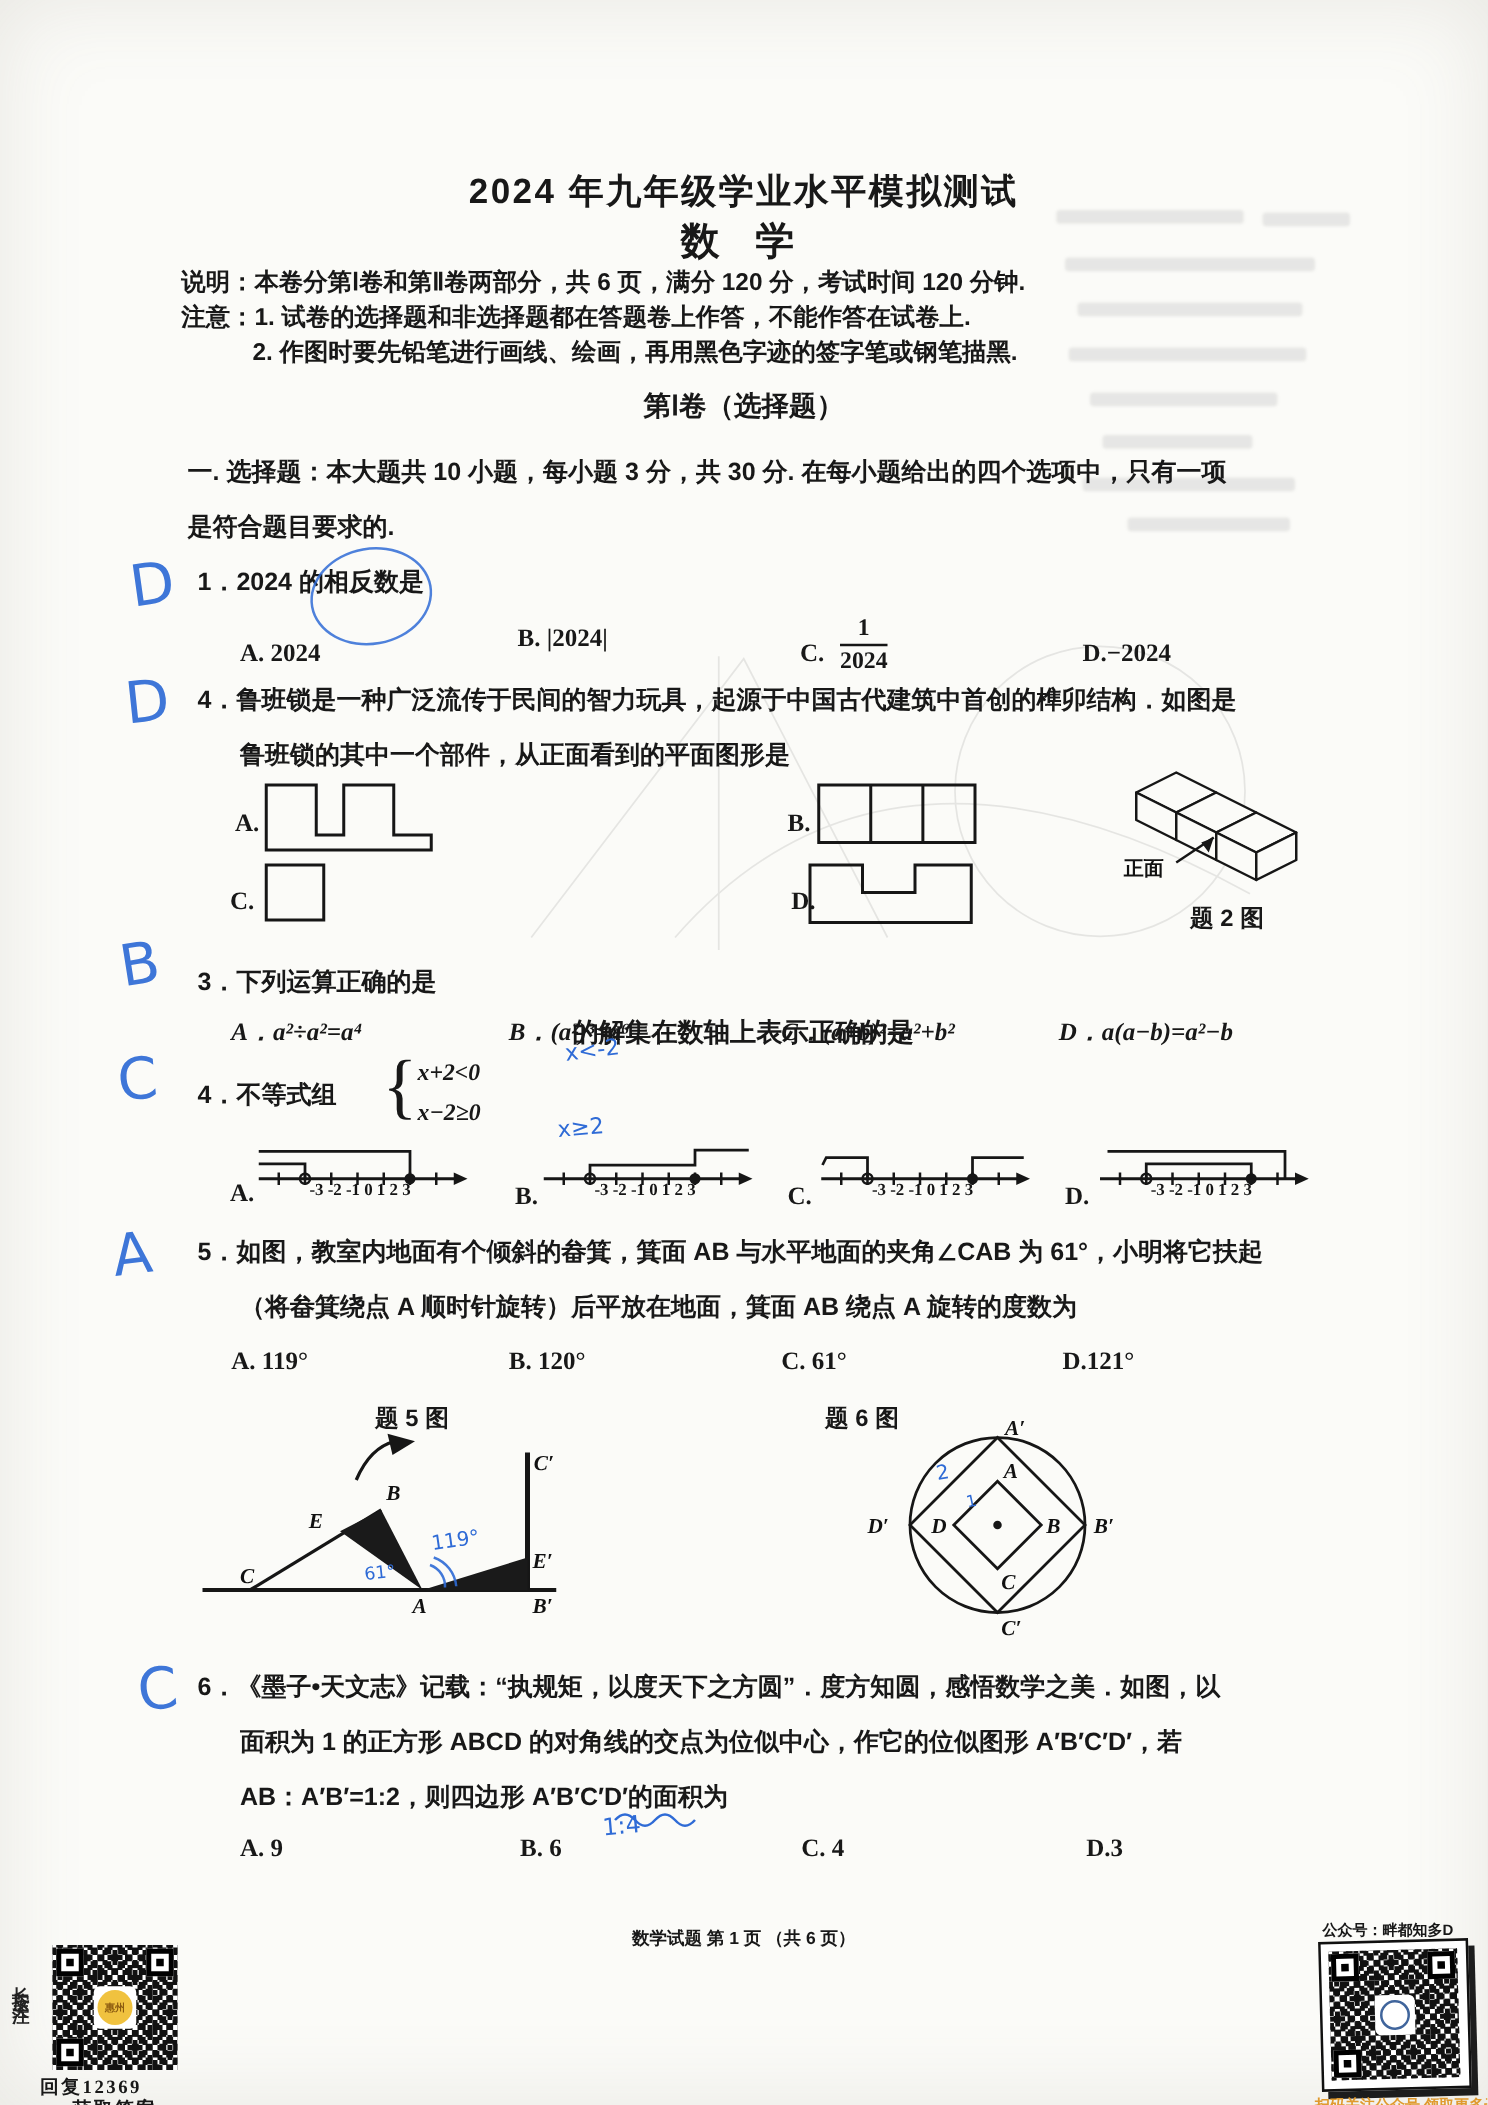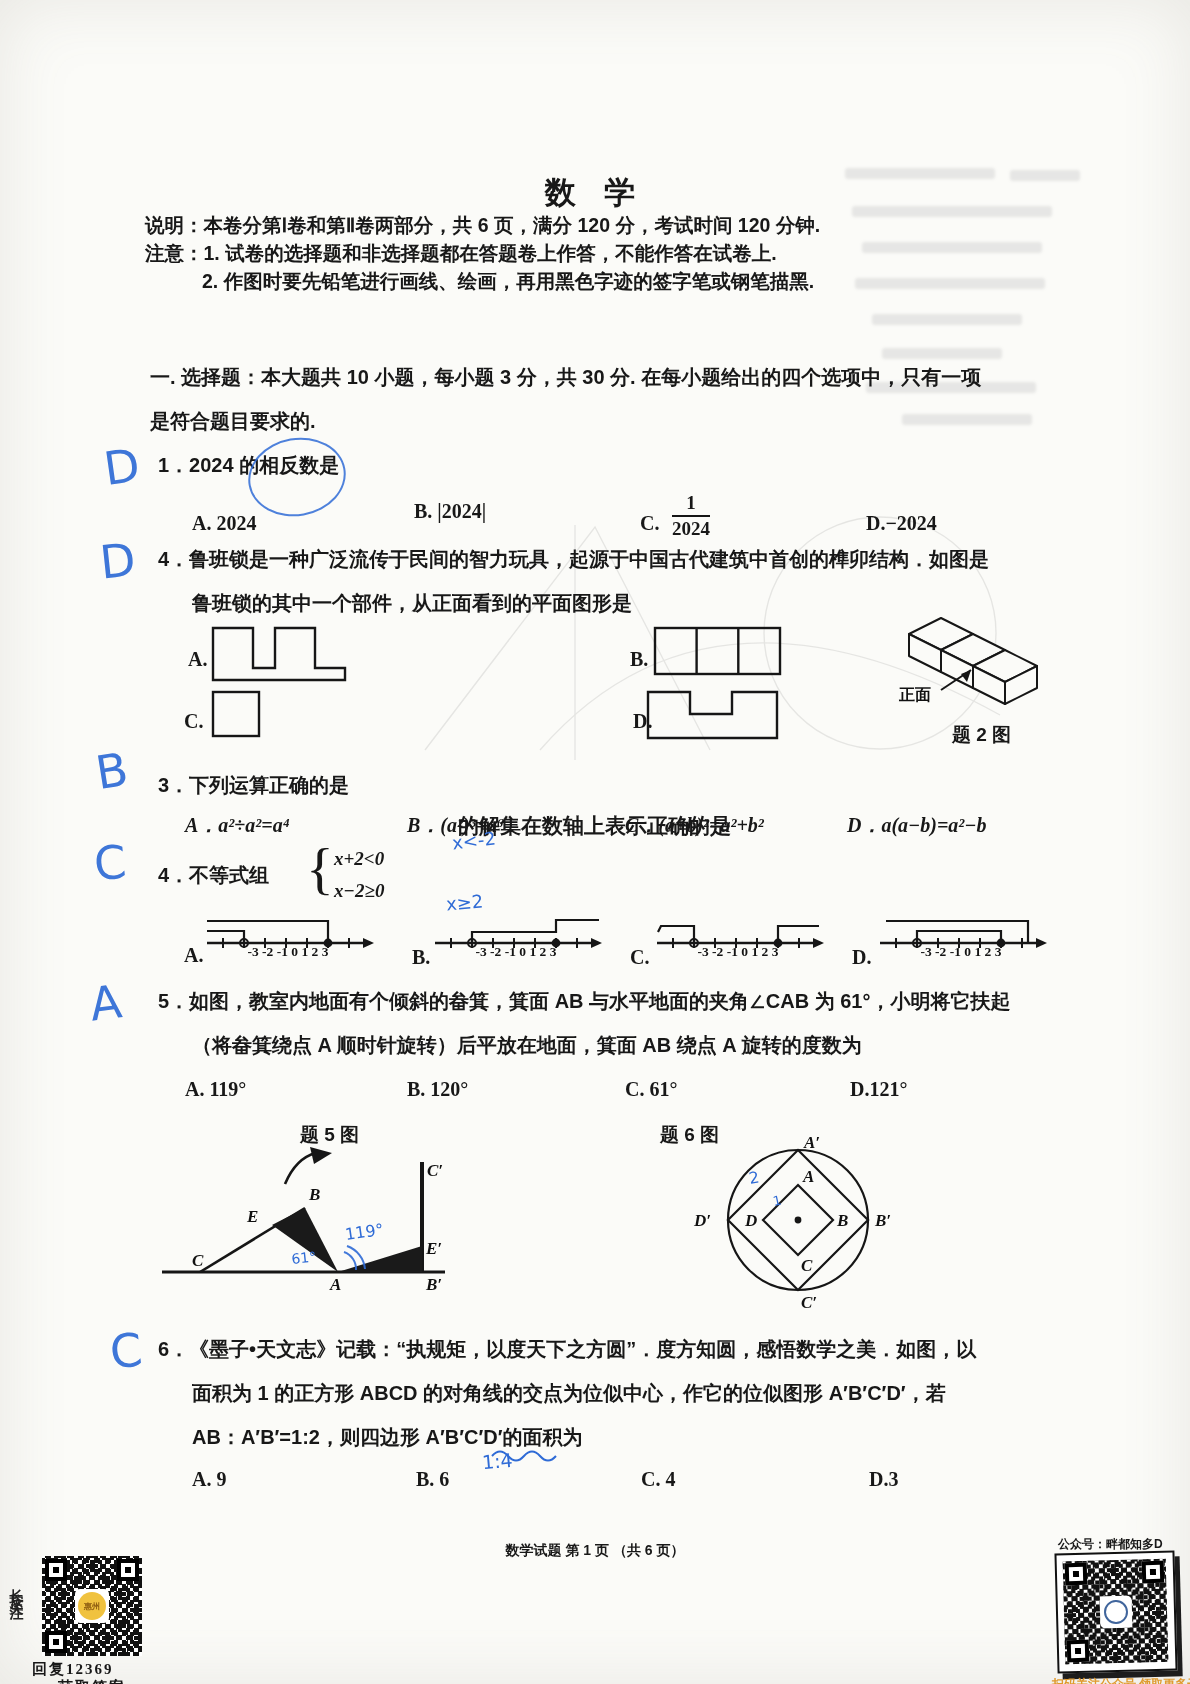--- a/index.html
+++ b/index.html
@@ -51,26 +51,28 @@
 
   <svg class="fig" style="left:380px;top:515px" width="700" height="255" viewBox="0 0 700 255">
     <g stroke="#666" stroke-width="1.4" fill="none" opacity="0.14">
       <circle cx="500" cy="118" r="116"></circle>
       <path d="M45,235 L215,12 L330,235"></path>
       <path d="M160,235 Q330,40 620,200"></path>
       <path d="M195,10 L195,245"></path>
     </g>
   </svg>
 
+  <div class="t cjk" style="left:0;top:134px;width:1190px;text-align:center;font-size:28px;font-weight:700;letter-spacing:2px">2024 年九年级学业水平模拟测试</div>
   <div class="t cjk" style="left:0;top:172px;width:1190px;text-align:center;font-size:31px;font-weight:700;letter-spacing:10px">数  学</div>
 
   <div class="t cjk" style="left:145px;top:212px;font-size:19.5px">说明：本卷分第Ⅰ卷和第Ⅱ卷两部分，共 6 页，满分 120 分，考试时间 120 分钟.</div>
   <div class="t cjk" style="left:145px;top:240px;font-size:19.5px">注意：1. 试卷的选择题和非选择题都在答题卷上作答，不能作答在试卷上.</div>
   <div class="t cjk" style="left:202px;top:268px;font-size:19.5px">2. 作图时要先铅笔进行画线、绘画，再用黑色字迹的签字笔或钢笔描黑.</div>
 
+  <div class="t cjk" style="left:0;top:310px;width:1190px;text-align:center;font-size:22px;font-weight:700">第Ⅰ卷（选择题）</div>
 
   <div class="t cjk" style="left:150px;top:364px;font-size:20px;font-weight:700">一. 选择题：本大题共 10 小题，每小题 3 分，共 30 分. 在每小题给出的四个选项中，只有一项</div>
   <div class="t cjk" style="left:150px;top:408px;font-size:20px;font-weight:700">是符合题目要求的.</div>
 
   <div class="t cjk" style="left:158px;top:452px;font-size:20px">1．2024 的相反数是</div>
   <div class="blue-ellipse" style="left:248px;top:438px;width:98px;height:78px"></div>
 
   <div class="t ser" style="left:192px;top:512px;font-size:20px">A. 2024</div>
   <div class="t ser" style="left:414px;top:500px;font-size:20px">B. |2024|</div>
   <div class="t ser" style="left:640px;top:512px;font-size:20px">C.</div>

